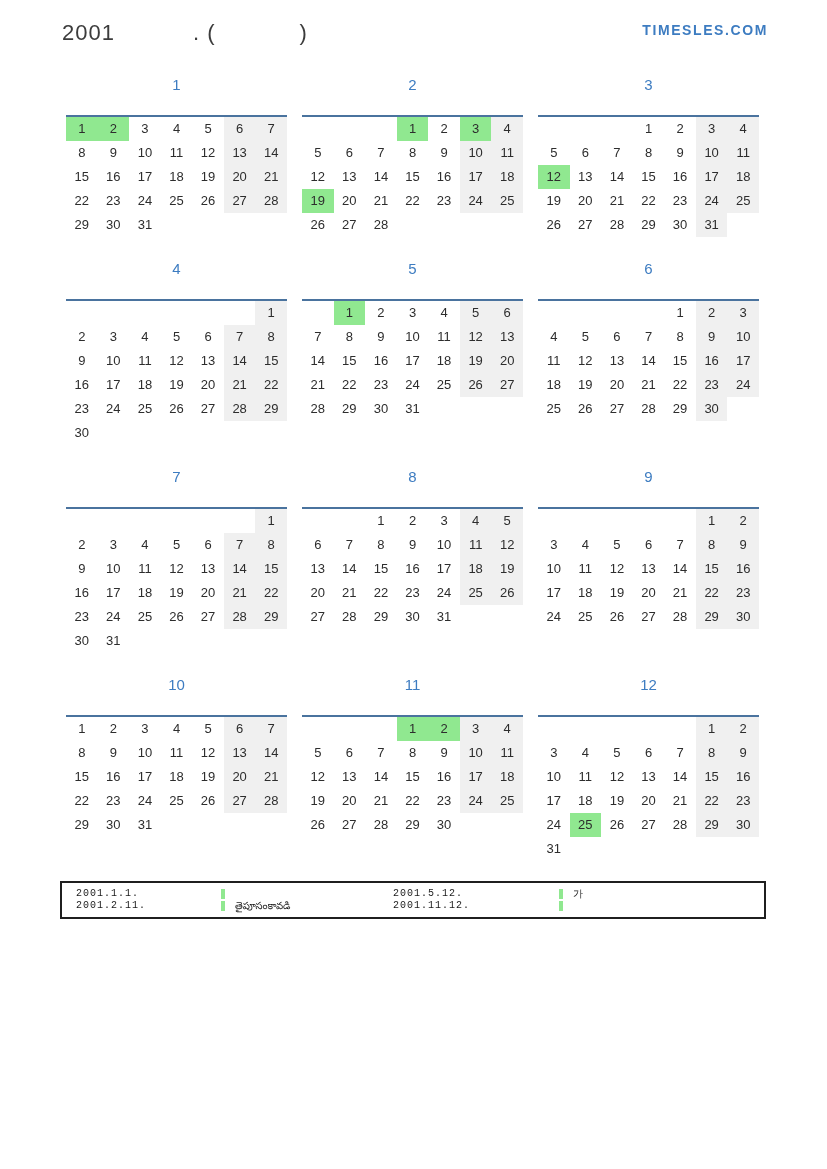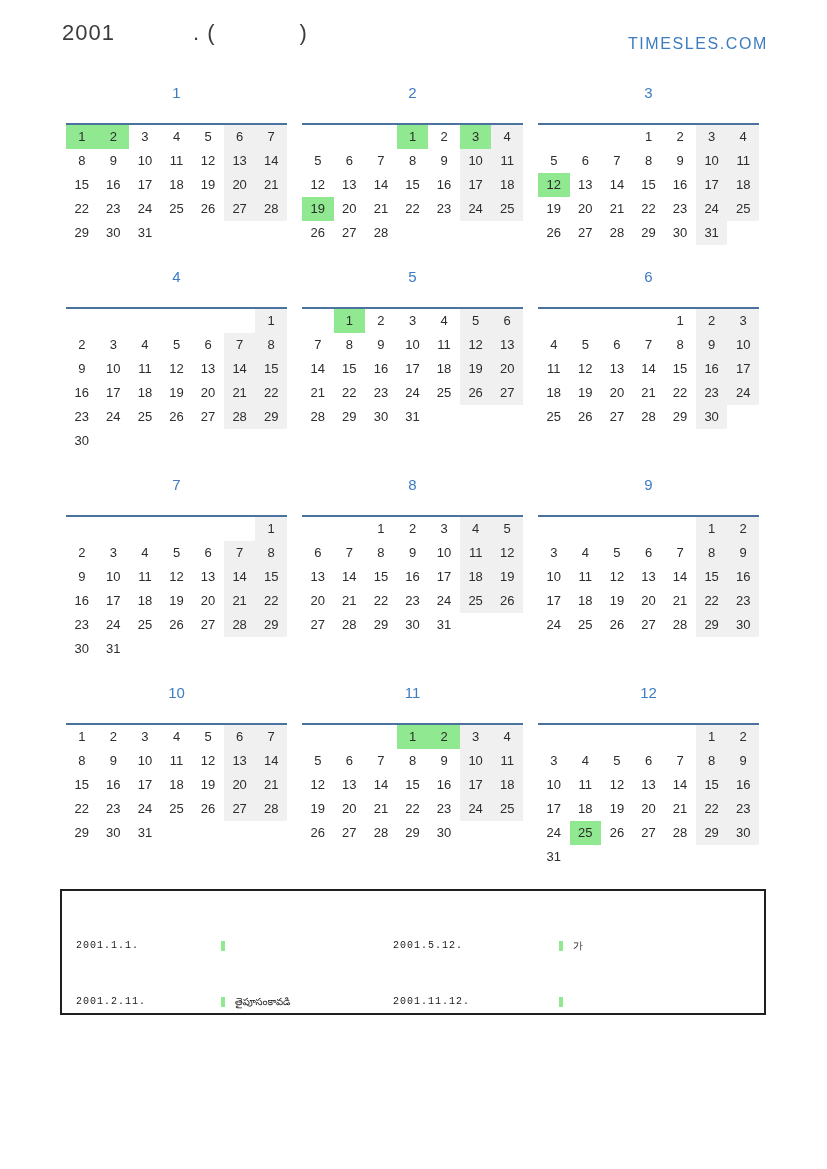--- a/index.html
+++ b/index.html
@@ -9,22 +9,22 @@
     -webkit-font-smoothing:antialiased;
   }
   .page{padding:20px 59px 0 62px;}
 
   
   .header{display:flex;justify-content:space-between;align-items:flex-start;text-align:center;}
   .page-title{font-size:22px;color:#3c3c3c;line-height:26px;white-space:pre;letter-spacing:1px;}
   .title-spacer-1{display:inline-block;width:78px;}
   .title-spacer-2{display:inline-block;width:84px;}
   .site-link{
-    font-size:16px;color:var(--accent,#3d7cc1);letter-spacing:1.6px;
-    text-decoration:none;line-height:20px;margin-top:14px;font-weight:400;
+    font-size:14px;color:var(--accent,#3d7cc1);letter-spacing:1.6px;
+    text-decoration:none;line-height:20px;margin-top:0;font-weight:700;
   }
 
   
   .months{
     margin:29px 0 0 4px;
     display:grid;grid-template-columns:repeat(3,221px);
     column-gap:15px;row-gap:22px;align-items:start;
   }
   .month{width:221px;}
   .month-title{
@@ -42,21 +42,21 @@
   .day-cell.green{background:var(--green,#90e890);}
 
   
   .legend{
     margin:20px 0 0 -2px;width:688px;
     border:2px solid #1f1f1f;
     padding:5px 0 5px 14px;
   }
   .legend-row{
     display:grid;grid-template-columns:145px 6px 166px 166px 6px auto;
-    height:12px;align-items:center;margin-top:44px;
+    height:12px;align-items:center;
   }
   .legend-date{
     font-family:"Liberation Mono", monospace;
     font-size:10px;letter-spacing:1px;color:#1a1a1a;line-height:12px;white-space:pre;
   }
   .green-dash{display:block;width:4px;height:10px;background:var(--green,#90e890);}
   .legend-label{
     font-size:10px;color:#1a1a1a;line-height:12px;white-space:pre;padding-left:8px;
   }
 </style>

